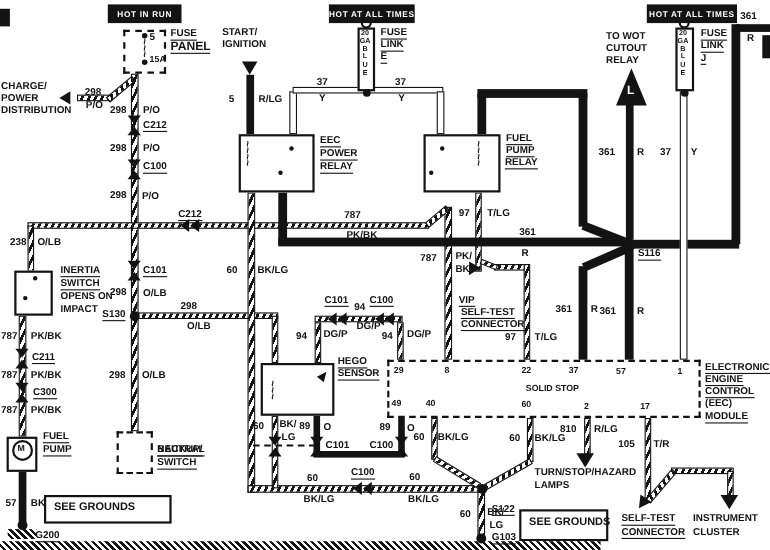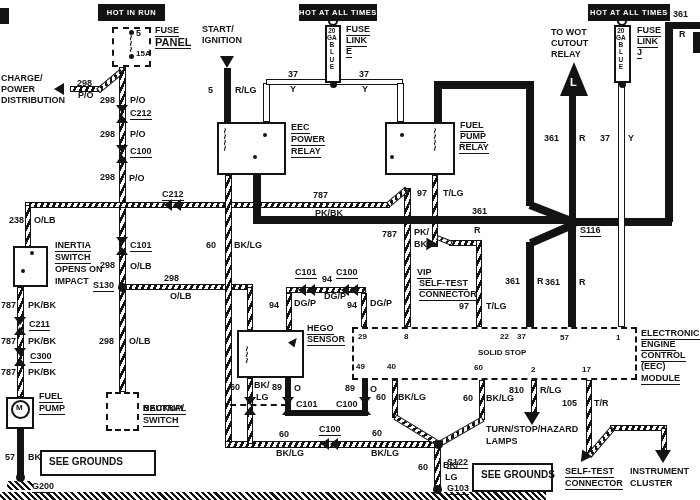--- a/index.html
+++ b/index.html
@@ -288,21 +288,21 @@
     <div class="lbl u" style="font-size: 9px; left: 336px; top: 268px;">C100</div>
     <div class="lbl" style="font-size: 9px; left: 324px; top: 292px;">DG/P</div>
     <div class="lbl" style="font-size: 9px; left: 269px; top: 301px;">94</div>
     <div class="lbl" style="font-size: 9px; left: 294px; top: 299px;">DG/P</div>
     <div class="lbl" style="font-size: 9px; left: 347px; top: 301px;">94</div>
     <div class="lbl" style="font-size: 9px; left: 370px; top: 299px;">DG/P</div>
     <div class="lbl u" style="font-size: 9px; left: 307px; top: 324px;">HEGO</div>
     <div class="lbl u" style="font-size: 9px; left: 307px; top: 335px;">SENSOR</div>
     <div class="lbl" style="font-size: 8px; left: 358px; top: 333px;">29</div>
     <div class="lbl" style="font-size: 8px; left: 404px; top: 333px;">8</div>
-    <div class="lbl" style="font-size: 8px; left: 500px; top: 333px;">22</div>
+    <div class="lbl" style="font-size: 8px; left: 474px; top: 333px;">22</div>
     <div class="lbl" style="font-size: 8px; left: 517px; top: 333px;">37</div>
     <div class="lbl" style="font-size: 8px; left: 560px; top: 334px;">57</div>
     <div class="lbl" style="font-size: 8px; left: 616px; top: 334px;">1</div>
     <div class="lbl" style="font-size: 8px; left: 478px; top: 349px;">SOLID STOP</div>
     <div class="lbl" style="font-size: 8px; left: 356px; top: 363px;">49</div>
     <div class="lbl" style="font-size: 8px; left: 387px; top: 363px;">40</div>
     <div class="lbl" style="font-size: 8px; left: 474px; top: 364px;">60</div>
     <div class="lbl" style="font-size: 8px; left: 531px; top: 366px;">2</div>
     <div class="lbl" style="font-size: 8px; left: 582px; top: 366px;">17</div>
     <div class="lbl u" style="font-size: 9px; left: 641px; top: 329px;">ELECTRONIC</div>

